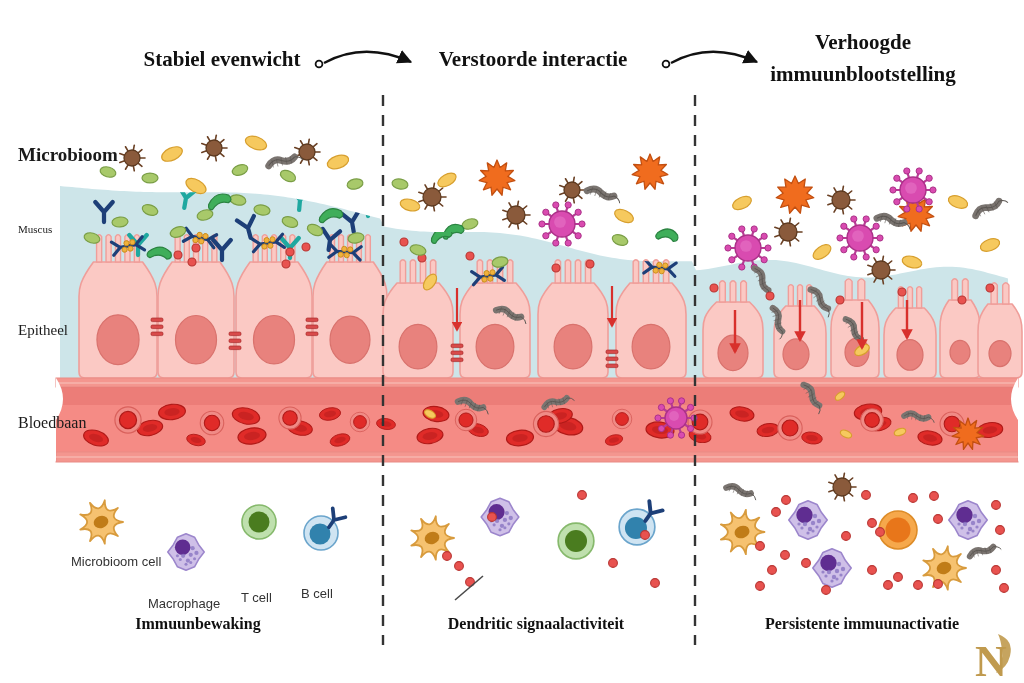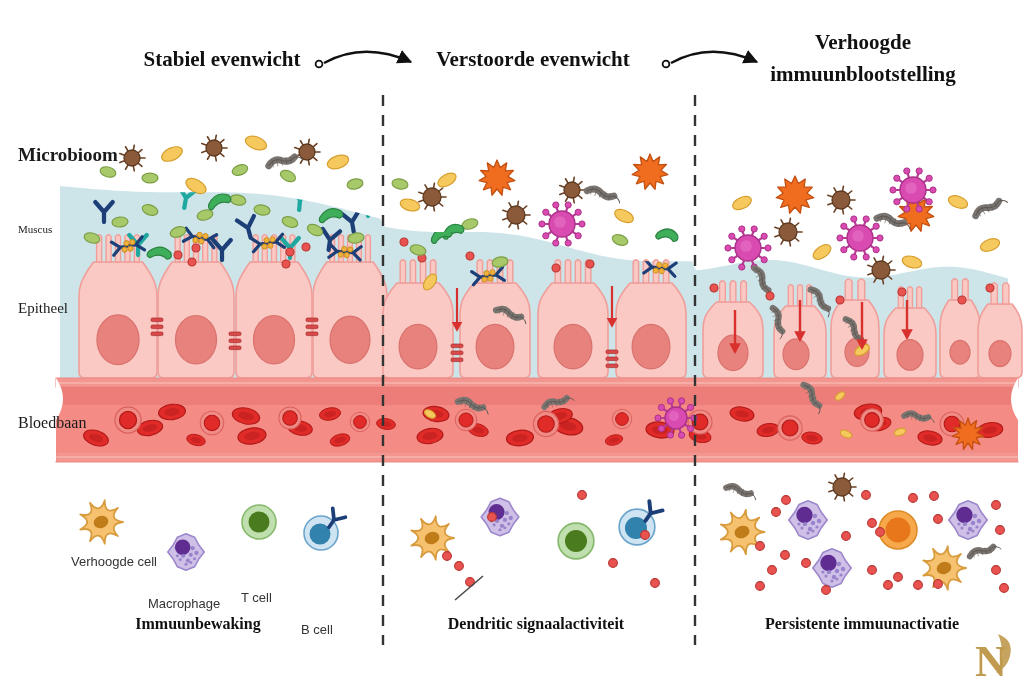--- a/index.html
+++ b/index.html
@@ -1047,34 +1047,34 @@
         <circle cx="666" cy="64" r="3.4" fill="#fff" stroke="#111" stroke-width="1.8"></circle>
       </g>
     <g id="g-logo">
         <text x="975" y="676" font-family="&quot;Liberation Serif&quot;, serif" font-size="44" fill="#c09a4e" font-weight="bold">N</text>
         <path d="M 998 634 q 16 6 12 22 q -3 12 -14 17 q 8 -12 6 -22 q -1 -11 -4 -17 Z" fill="#c09a4e" opacity="0.9"></path>
       </g>
   </svg>
 
   <div id="headers">
       <div class="hdr" style="left: -78px; top: 46.62px; width: 600px; font-size: 21px; text-align: center; padding-left: 0px; transform: translateX(0px);">Stabiel evenwicht</div>
-      <div class="hdr" style="left: 233px; top: 46.62px; width: 600px; font-size: 21px; text-align: center; padding-left: 0px; transform: translateX(0px);">Verstoorde evenwicht</div>
+      <div class="hdr" style="left: 233px; top: 46.62px; width: 600px; font-size: 21px; text-align: center; padding-left: 0px; transform: translateX(0px);">Verstoorde interactie</div>
       <div class="hdr" style="left: 563px; top: 29.62px; width: 600px; font-size: 21px; text-align: center; padding-left: 0px; transform: translateX(0px);">Verhoogde</div>
       <div class="hdr" style="left: 563px; top: 61.62px; width: 600px; font-size: 21px; text-align: center; padding-left: 0px; transform: translateX(0px);">immuunblootstelling</div>
     </div>
   <div id="sidelabels">
       <div class="sidelbl" style="left: 18px; top: 144px; font-size: 19px; font-weight: bold;">Microbioom</div>
       <div class="sidelbl" style="left: 18px; top: 223.2px; font-size: 11px;">Muscus</div>
-      <div class="sidelbl" style="left: 18px; top: 300px; font-size: 15px;">Epitheel</div>
+      <div class="sidelbl" style="left: 18px; top: 322px; font-size: 15px;">Epitheel</div>
       <div class="sidelbl" style="left: 18px; top: 414px; font-size: 16px;">Bloedbaan</div>
     </div>
   <div id="legendlabels">
-      <div class="legendlbl" style="left: 71px; top: 554px;">Verhoogde cell</div>
+      <div class="legendlbl" style="left: 71px; top: 554px;">Microbioom cell</div>
       <div class="legendlbl" style="left: 148px; top: 584px; margin-top: 12px;">Macrophage</div>
       <div class="legendlbl" style="left: 241px; top: 590px;">T cell</div>
-      <div class="legendlbl" style="left: 301px; top: 586px; margin-top: 36px;">B cell</div>
+      <div class="legendlbl" style="left: 301px; top: 586px;">B cell</div>
     </div>
   <div id="captions">
       <div class="caption" style="left: -22px; top: 615px; width: 440px;">Immuunbewaking</div>
       <div class="caption" style="left: 316px; top: 615px; width: 440px;">Dendritic signaalactiviteit</div>
       <div class="caption" style="left: 642px; top: 615px; width: 440px;">Persistente immuunactivatie</div>
     </div>
 </div>
 
 </body></html>

